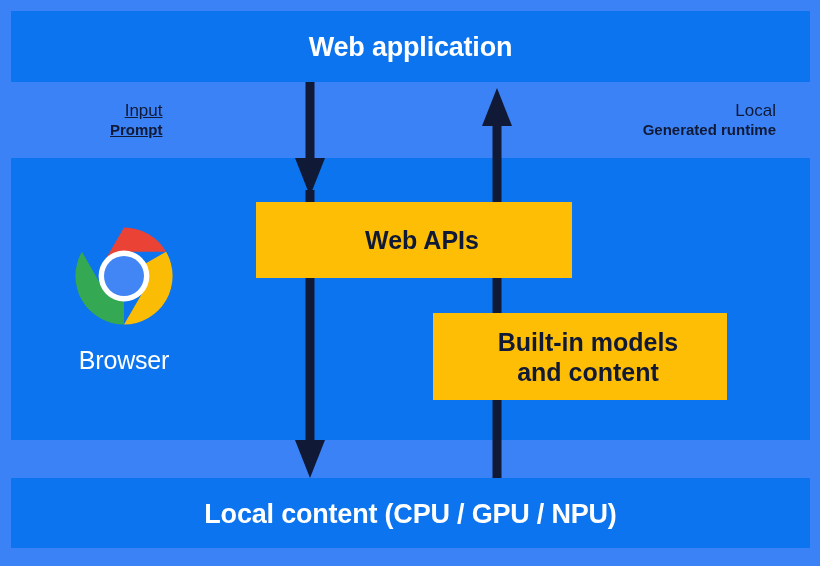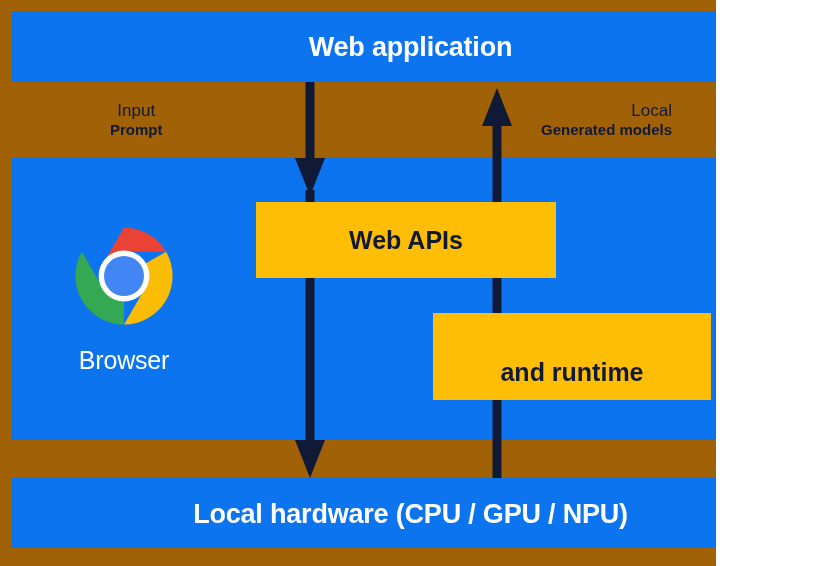--- a/index.html
+++ b/index.html
@@ -6,23 +6,23 @@
     margin: 0;
     padding: 0;
     background: #ffffff;
   }
   body {
     font-family: "Liberation Sans", sans-serif;
     -webkit-font-smoothing: antialiased;
   }
   #stage {
     position: relative;
-    width: 716px;
+    width: 820px;
     height: 566px;
-    background: #a16207;
+    background: #3b82f6;
     overflow: hidden;
   }
 
   
   .band {
     position: absolute;
     background: #0b74ee;
   }
   #band-top {
     left: 11px;
@@ -80,39 +80,41 @@
     font-weight: normal;
   }
   .io-caption .big {
     display: block;
     font-size: 15px;
     font-weight: bold;
   }
   #io-input {
     left: 110px;
     top: 101px;
-    text-align: center;
+    text-align: right;
+    text-decoration: underline;
   }
   #io-output {
     right: 44px;
     top: 101px;
     text-align: right;
   }
 
   
   .yellow-box {
     position: absolute;
     background: #ffbe06;
     display: flex;
     align-items: center;
     justify-content: center;
     text-align: center;
     color: #101935;
     font-weight: bold;
     z-index: 5;
+    padding-left: 16px;
   }
   #box-web-apis {
     left: 256px;
     top: 202px;
     width: 300px;
     height: 76px;
     font-size: 25px;
   }
   #box-builtin {
     left: 433px;
@@ -149,21 +151,21 @@
 
 <div id="stage">
 
   <div class="band" id="band-top">
     <div class="band-label">Web application</div>
   </div>
 
   <div class="band" id="band-mid"></div>
 
   <div class="band" id="band-bottom">
-    <div class="band-label">Local hardware (CPU / GPU / NPU)</div>
+    <div class="band-label">Local content (CPU / GPU / NPU)</div>
   </div>
 
   <svg id="arrow-layer" viewBox="0 0 820 566" width="820" height="566">
 
     <g fill="#101935">
       <rect x="305.5" y="82" width="9" height="82"></rect>
       <polygon points="295,158 325,158 310,196"></polygon>
       <rect x="305.5" y="190" width="9" height="256"></rect>
       <polygon points="295,440 325,440 310,478"></polygon>
     </g>
@@ -174,31 +176,31 @@
     </g>
   </svg>
 
   <div class="io-caption" id="io-input">
     <span class="small">Input</span>
     <span class="big">Prompt</span>
   </div>
 
   <div class="io-caption" id="io-output">
     <span class="small">Local</span>
-    <span class="big">Generated models</span>
+    <span class="big">Generated runtime</span>
   </div>
 
   <div class="yellow-box" id="box-web-apis">
     <span>Web APIs</span>
   </div>
 
   <div class="yellow-box" id="box-builtin">
     <span>
-      <br>
-      <span>and runtime</span>
+      <span>Built-in models</span><br>
+      <span>and content</span>
     </span>
   </div>
 
   <div id="browser-block">
     <svg id="chrome-logo" width="108" height="108" viewBox="0 0 100 100">
 
       <path d="M50 5 A45 45 0 0 1 88.97 27.5 L50 27.5 A22.5 22.5 0 0 0 30.5 38.75 Z" fill="#ea4335"></path>
 
       <path d="M88.97 27.5 A45 45 0 0 1 50 95 L69.5 61.25 A22.5 22.5 0 0 0 69.5 38.75 Z" fill="#fbbc05"></path>
 

